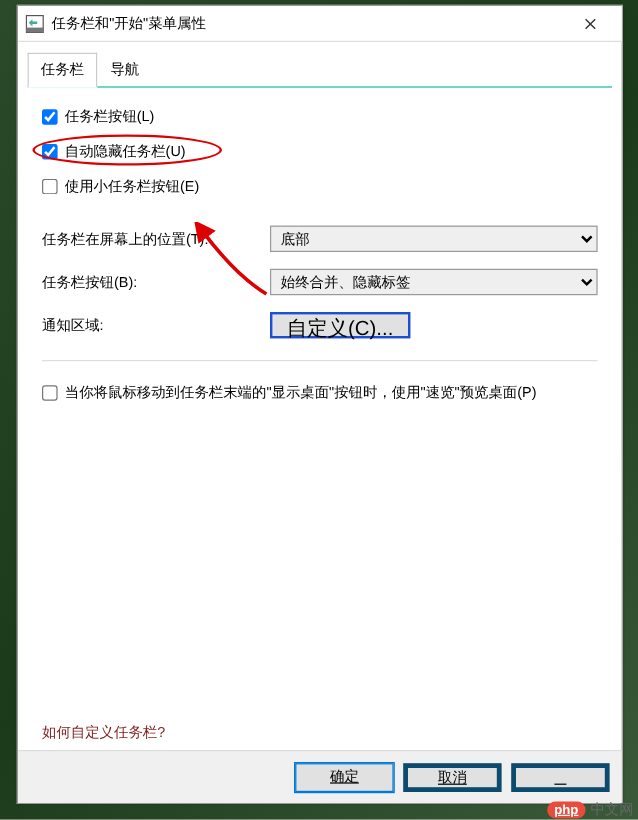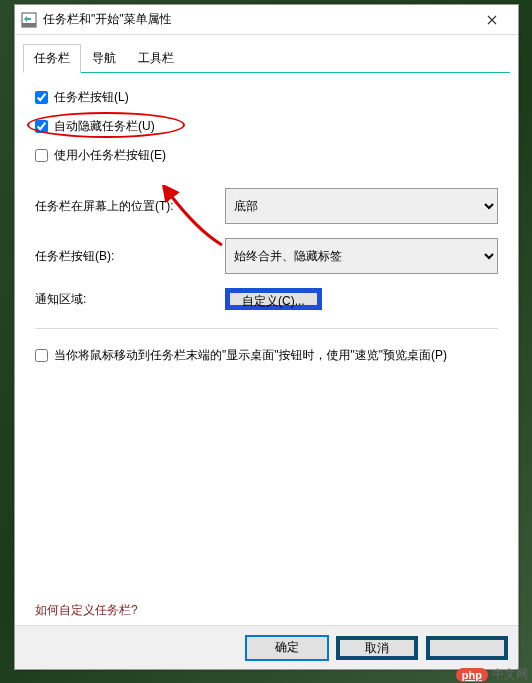--- a/index.html
+++ b/index.html
@@ -115,30 +115,30 @@
       display: flex;
       align-items: center;
       margin-bottom: 14px;
       font-size: 12px;
     }
     .form-label {
       width: 190px;
     }
     .form-row select {
       flex: 1;
-      height: 36px;
+      height: 22px;
       font-size: 12px;
       border: 1px solid #999;
       padding: 0 4px;
     }
     .form-row button.custom-btn {
       height: 22px;
       padding: 0 12px;
-      font-size: 12px;
-      border: 5px solid #1d4ed8;
+      font-size: 17px;
+      border: 2px solid #1d4ed8;
       background: #e1e1e1;
       cursor: pointer;
     }
 
     hr.sep {
       border: none;
       border-top: 1px solid #ddd;
       margin: 18px 0;
     }
 
@@ -158,20 +158,21 @@
       left: 0;
       right: 0;
       height: 44px;
       border-top: 1px solid #ddd;
       background: #f0f0f0;
       display: flex;
       justify-content: flex-end;
       align-items: center;
       padding: 0 10px;
       gap: 8px;
+      text-decoration: underline;
     }
     .btn {
       min-width: 82px;
       height: 24px;
       font-size: 12px;
       border: 4px solid #0c4a6e;
       background: #e1e1e1;
       cursor: pointer;
     }
     .btn.primary {
@@ -216,21 +217,20 @@
     <div class="close-btn">
       <svg width="10" height="10" viewBox="0 0 10 10">
           <path d="M1 1 L9 9 M9 1 L1 9" stroke="currentColor" stroke-width="1.2"></path>
         </svg>
     </div>
   </div>
 
   <div class="tabbar">
     <div class="tab active">任务栏</div>
     <div class="tab">导航</div>
-    <div class="tab">工具栏</div>
   </div>
 
   <div class="content">
 
     <label class="check-row">
       <input type="checkbox" checked="" style="">
       <span>任务栏按钮(L)</span>
     </label>
 
     <label class="check-row" style="position:relative;">

